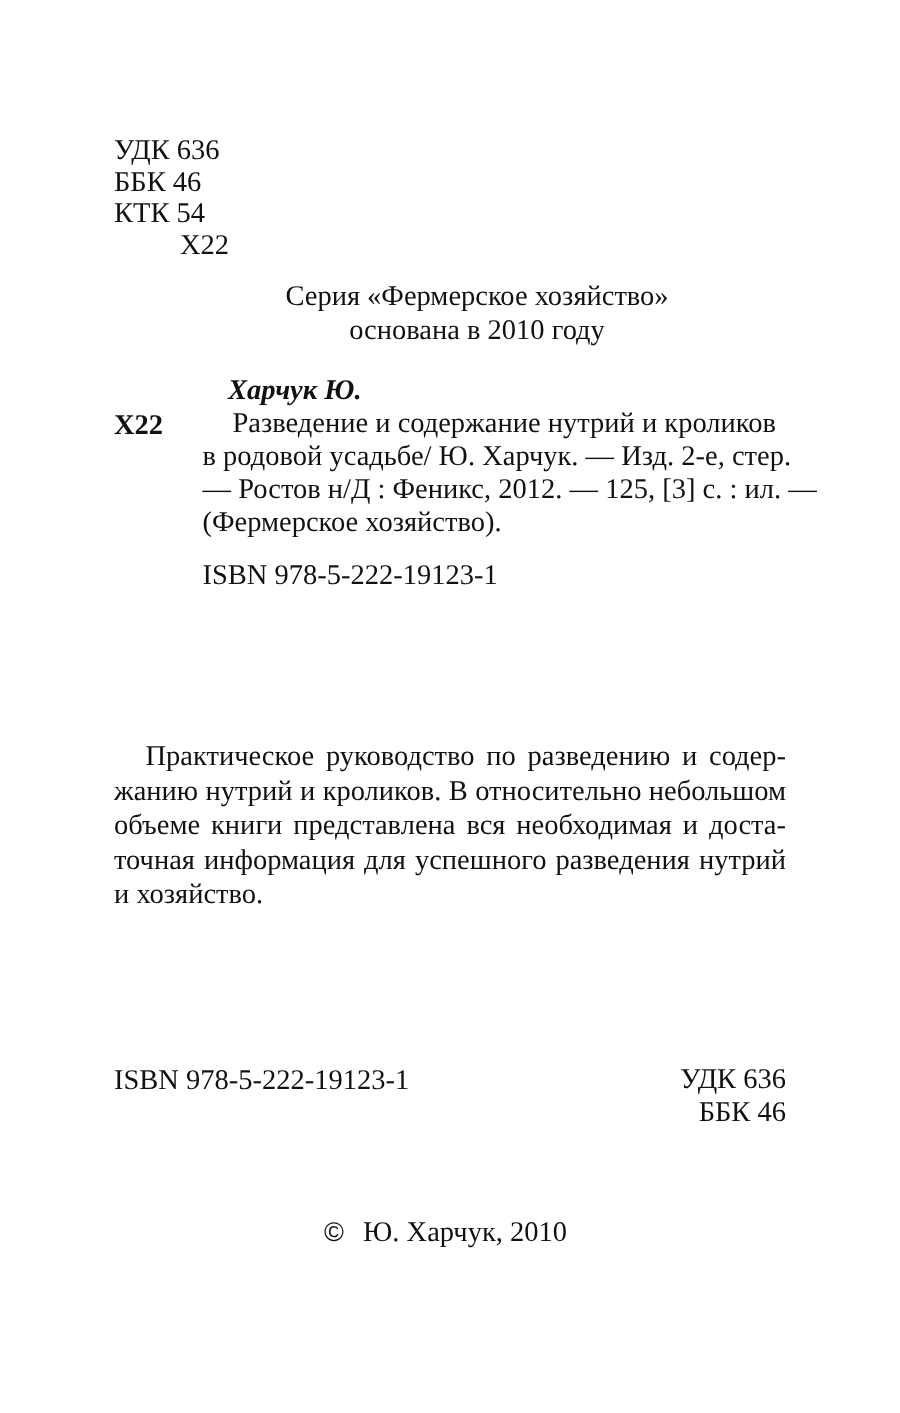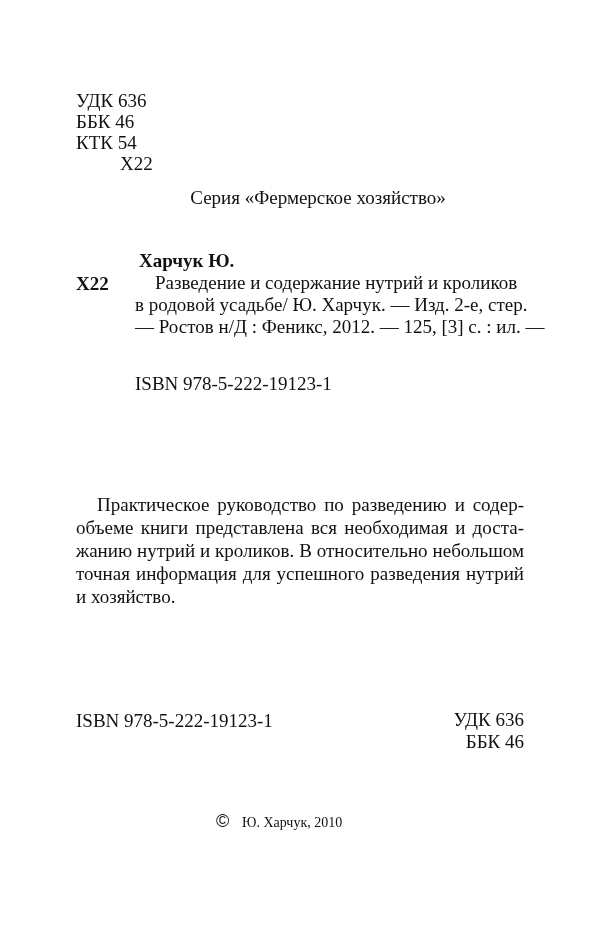--- a/index.html
+++ b/index.html
@@ -22,21 +22,21 @@
     
     .class-block { left: 76px; top: 90px; }
     .class-block .line { height: 21px; line-height: 21px; }
     .class-block .indent { padding-left: 44px; }
 
     
     .series { left: 0; width: 600px; top: 186px; text-align: center; }
     .series .line { height: 23px; line-height: 23px; padding-left: 36px; }
 
     
-    .author { left: 139px; top: 249px; font-weight: bold; }
+    .author { left: 152px; top: 249px; font-weight: bold; font-style: italic; }
     .code-bold { left: 76px; top: 272px; font-weight: bold; }
     .biblio { left: 135px; top: 272px; }
     .biblio .line { height: 22px; line-height: 22px; }
     .biblio .first { padding-left: 20px; }
 
     .isbn1 { left: 135px; top: 372px; }
 
     
     .annot { left: 76px; top: 445px; width: 448px; margin-top: 48px; }
     .annot .line {
@@ -49,49 +49,51 @@
     .annot .line.last { text-align-last: left; }
 
     
     .isbn2 { left: 76px; top: 709px; }
     .udk-right { right: 76px; top: 709px; text-align: right; }
     .udk-right .line { height: 22px; line-height: 22px; }
 
     .copyright { left: 216px; top: 810px; }
     .copyright .line { height: 22px; line-height: 22px; font-family: "Liberation Sans", "DejaVu Sans", sans-serif; font-size: 18px; }
     .copyright .sym { display: inline-block; width: 26px; }
-    .copyright .serif { font-family: "Liberation Serif", "DejaVu Serif", serif; font-size: 14px; }
+    .copyright .serif { font-family: "Liberation Serif", "DejaVu Serif", serif; font-size: 19px; }
   </style>
 </head>
 <body>
 
 <div class="abs class-block">
   <div class="line">УДК 636</div>
   <div class="line">ББК 46</div>
   <div class="line">КТК 54</div>
   <div class="line indent">Х22</div>
 </div>
 
 <div class="abs series">
   <div class="line">Серия «Фермерское хозяйство»</div>
+  <div class="line">основана в 2010 году</div>
 </div>
 
 <div class="abs author">Харчук Ю.</div>
 <div class="abs code-bold">Х22</div>
 <div class="abs biblio">
   <div class="line first">Разведение и содержание нутрий и кроликов</div>
   <div class="line">в родовой усадьбе/ Ю. Харчук. — Изд. 2-е, стер.</div>
   <div class="line">— Ростов н/Д : Феникс, 2012. — 125, [3] с. : ил. —</div>
+  <div class="line">(Фермерское хозяйство).</div>
 </div>
 <div class="abs isbn1">ISBN 978-5-222-19123-1</div>
 
 <div class="abs annot">
   <div class="line first">Практическое руководство по разведению и содер-</div>
+  <div class="line">жанию нутрий и кроликов. В относительно небольшом</div>
   <div class="line">объеме книги представлена вся необходимая и доста-</div>
-  <div class="line">жанию нутрий и кроликов. В относительно небольшом</div>
   <div class="line">точная информация для успешного разведения нутрий</div>
   <div class="line last">и хозяйство.</div>
 </div>
 
 <div class="abs isbn2">ISBN 978-5-222-19123-1</div>
 <div class="abs udk-right">
   <div class="line">УДК 636</div>
   <div class="line">ББК 46</div>
 </div>
 

